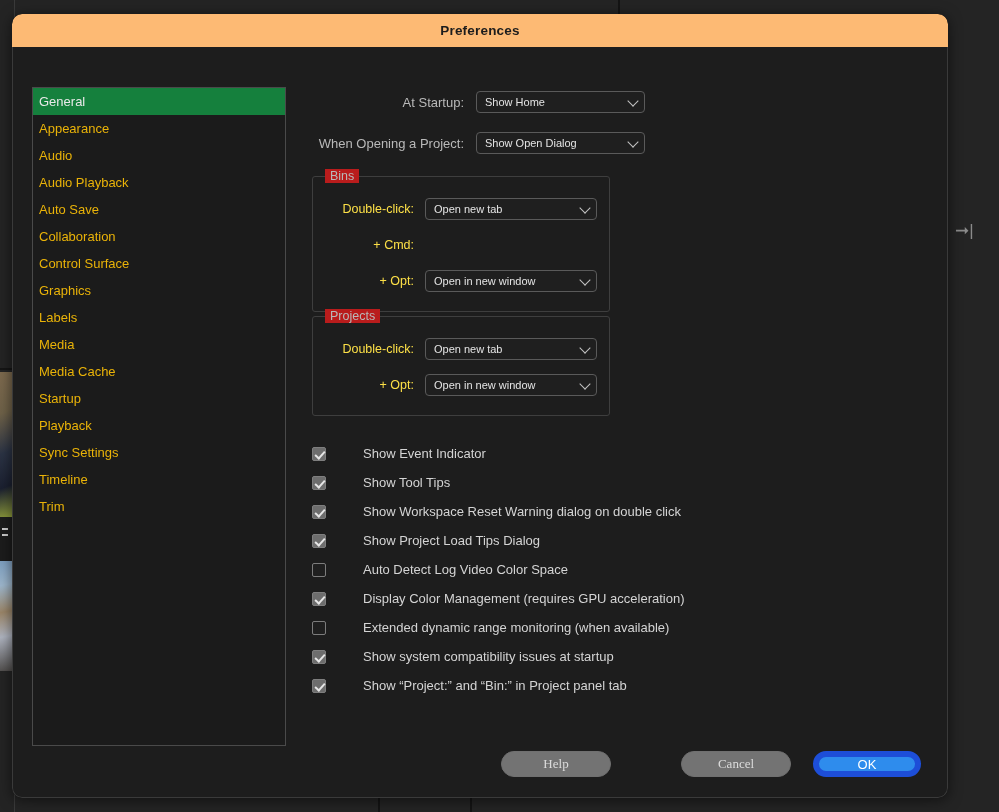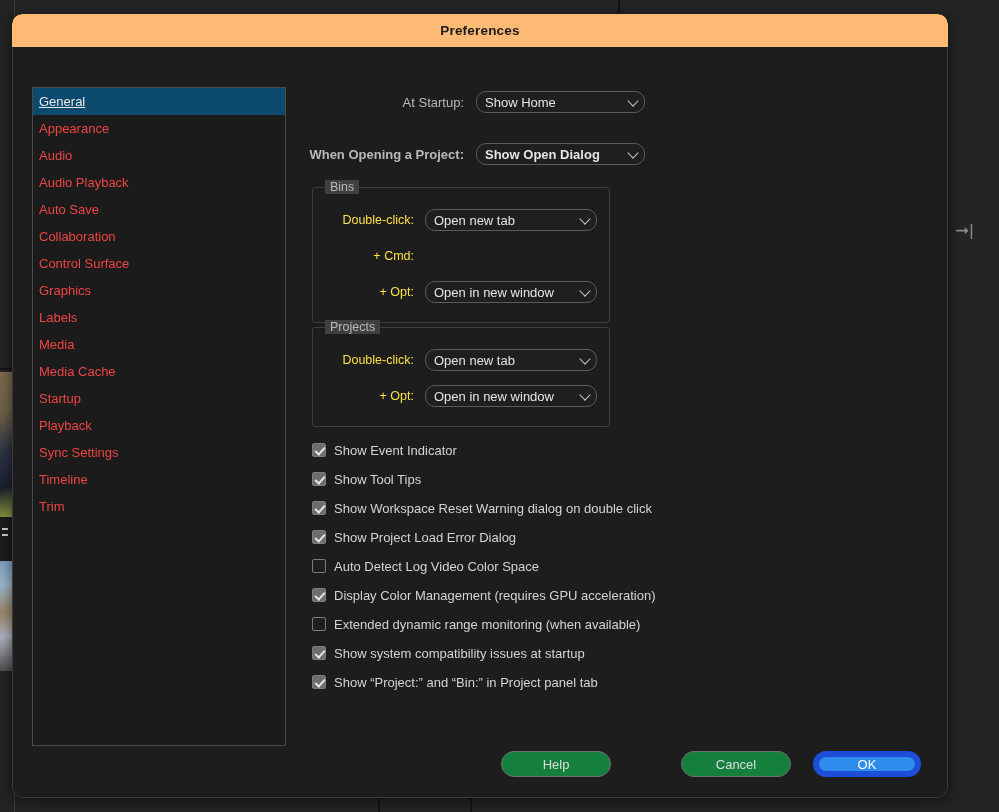--- a/index.html
+++ b/index.html
@@ -70,44 +70,44 @@
     width: 254px; height: 659px;
     background: #1b1b1b;
     border: 1px solid #4a4a4a;
     overflow: hidden;
   }
   .side-item {
     height: 27px;
     display: flex; align-items: center;
     padding-left: 6px;
     font-size: 13px;
-    color: #ef4444;
+    color: #eab308;
     cursor: default;
   }
-  .side-item.selected { background: #0c4a6e; color: #e9e9e9; text-decoration: underline; }
+  .side-item.selected { background: #15803d; color: #e9e9e9; }
 
   
   #content { position: absolute; left: 283px; top: 40px; width: 640px; height: 700px; }
 
   .top-row { display: flex; align-items: center; height: 30px; }
   .top-row .lbl {
     width: 180px; text-align: right; padding-right: 12px;
     font-size: 13px; color: #b9b9b9;
   }
 
   
   .select {
     position: relative;
     height: 22px;
     background: #1f1f1f;
     border: 1px solid #5a5a5a;
-    border-radius: 10px;
+    border-radius: 4px;
     display: flex; align-items: center;
     padding: 0 26px 0 8px;
-    font-size: 13px;
+    font-size: 11px;
     color: #e4e4e4;
     cursor: pointer;
     white-space: nowrap;
   }
   .select .chev {
     position: absolute; right: 7px; top: 50%;
     width: 8px; height: 8px;
     margin-top: -5px;
     border-right: 1.6px solid #c3c3c3;
     border-bottom: 1.6px solid #c3c3c3;
@@ -119,36 +119,37 @@
   
   .group {
     position: relative;
     border: 1px solid #3e3e3e;
     border-radius: 3px;
     margin-left: 16px;
     padding: 14px 12px 12px 12px;
   }
   .group-legend {
     position: absolute; top: -8px; left: 12px;
-    background: #404040;
+    background: #b91c1c;
     padding: 0 5px;
     font-size: 12.5px; color: #b9b9b9;
   }
   .grp-row { display: flex; align-items: center; height: 36px; }
   .grp-row .lbl {
     width: 100px; text-align: right; padding-right: 11px;
     font-size: 12.5px; color: #fde047;
   }
 
   
   .checks { margin-top: 16px; margin-left: 16px; }
   .chk-row {
-    display: flex; align-items: flex-start;
+    display: flex; align-items: flex-end;
     height: 29px;
     cursor: pointer;
+    gap: 29px;
   }
   .box {
     width: 14px; height: 14px;
     border-radius: 2px;
     margin-right: 8px;
     flex: none;
     position: relative;
   }
   .box.off { background: #1f1f1f; border: 1.6px solid #7c7c7c; }
   .box.on  { background: #6d6d6d; border: 1px solid #7e7e7e; }
@@ -173,21 +174,21 @@
   }
   .btn {
     height: 26px;
     border-radius: 13px;
     display: flex; align-items: center; justify-content: center;
     font-size: 13px;
     cursor: pointer;
     margin-left: 22px;
     user-select: none;
   }
-  .btn.ghost { width: 110px; background: #15803d; border: 1px solid #707070; color: #dcdcdc; }
+  .btn.ghost { width: 110px; background: #737373; border: 1px solid #707070; color: #dcdcdc; font-family: Liberation Serif, serif; }
   .btn.primary { width: 108px; background: #2e8ced; border: 6px solid #1d4ed8; color: #ffffff; }
   #btn-help { margin-right: 48px; }
 </style>
 </head>
 <body>
 
 <div id="app-bg">
   <div id="bg-top-strip"></div>
   <div id="bg-vline-1" class="bg-divider"></div>
   <div id="bg-vline-2" class="bg-divider"></div>
@@ -268,21 +269,21 @@
     <div id="content">
 
       <div class="top-row">
         <div class="lbl">At Startup:</div>
         <div class="select sel-w-top">
           <span>Show Home</span>
           <span class="chev"></span>
         </div>
       </div>
 
-      <div class="top-row" style="margin-top:22px;font-weight:bold;">
+      <div class="top-row" style="margin-top:11px;">
         <div class="lbl">When Opening a Project:</div>
         <div class="select sel-w-top">
           <span>Show Open Dialog</span>
           <span class="chev"></span>
         </div>
       </div>
 
       <div class="group" id="bins-group" style="margin-top:18px;width:298px;">
         <div class="group-legend">Bins</div>
         <div id="bins-rows">
@@ -334,21 +335,21 @@
           <div class="chk-row">
             <span class="box on"></span>
             <span class="chk-label">Show Tool Tips</span>
           </div>
           <div class="chk-row">
             <span class="box on"></span>
             <span class="chk-label">Show Workspace Reset Warning dialog on double click</span>
           </div>
           <div class="chk-row">
             <span class="box on"></span>
-            <span class="chk-label">Show Project Load Error Dialog</span>
+            <span class="chk-label">Show Project Load Tips Dialog</span>
           </div>
           <div class="chk-row">
             <span class="box off"></span>
             <span class="chk-label">Auto Detect Log Video Color Space</span>
           </div>
           <div class="chk-row">
             <span class="box on"></span>
             <span class="chk-label">Display Color Management (requires GPU acceleration)</span>
           </div>
           <div class="chk-row">

